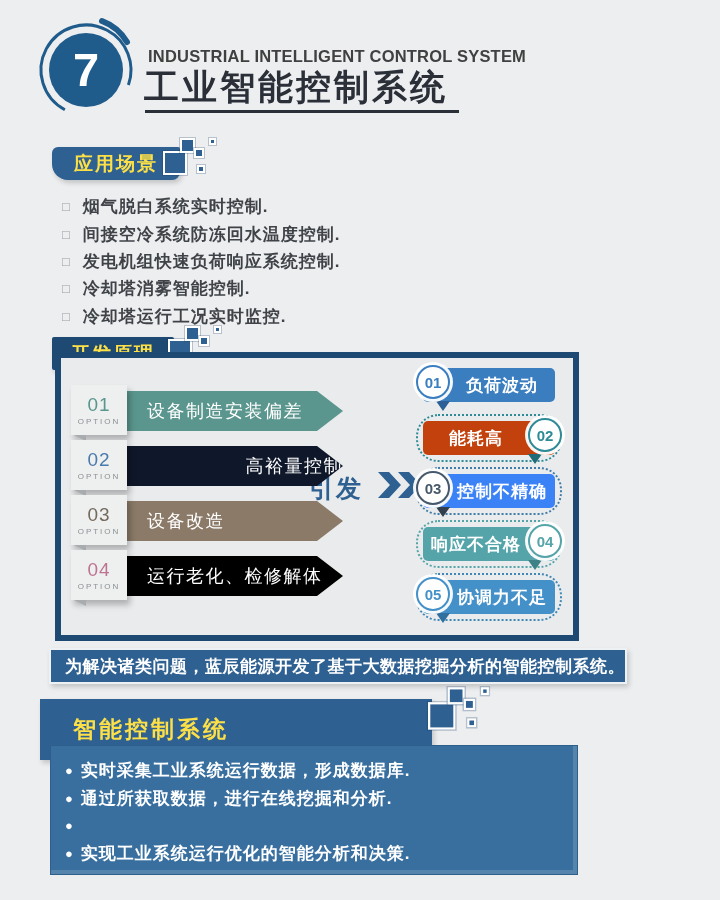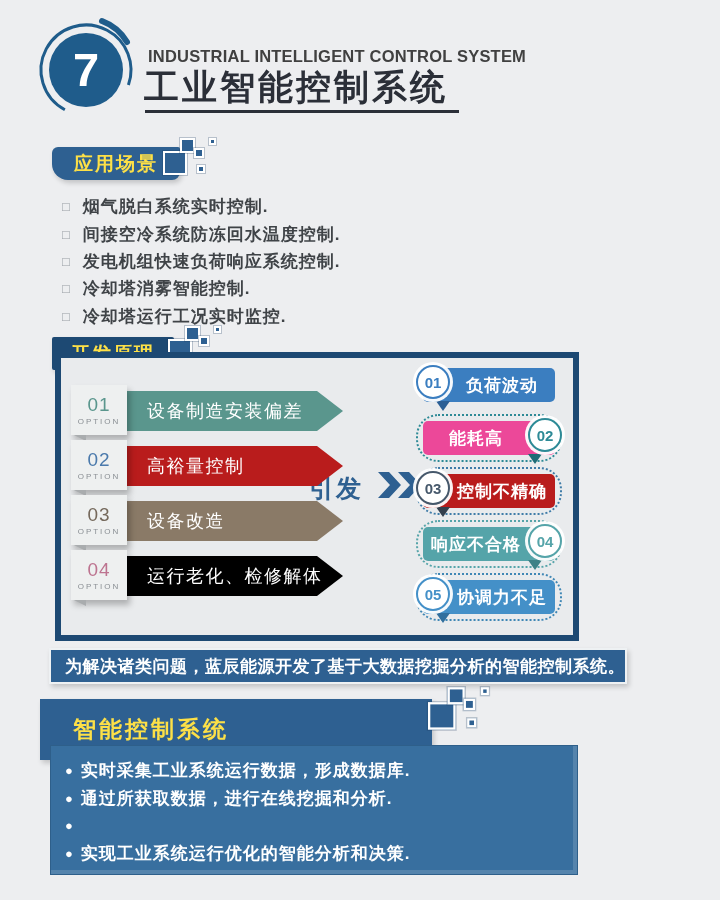--- a/index.html
+++ b/index.html
@@ -60,21 +60,21 @@
     border-left:12px solid transparent; border-top:6px solid #a9acae; }
   .tag .num { font-size:19px; letter-spacing:1px; line-height:19px; font-weight:500; }
   .tag .optlbl { font-size:8px; letter-spacing:2px; color:#8a8f94; margin-top:3px; }
   .arrow {
     position:absolute; left:40px; top:0; width:242px; height:40px;
     clip-path:polygon(0 0, calc(100% - 26px) 0, 100% 50%, calc(100% - 26px) 100%, 0 100%);
     color:#fff; font-size:18px; font-weight:400; line-height:40px; padding-left:46px;
     letter-spacing:1.5px; z-index:1; white-space:nowrap;
   }
   .o1 .arrow { background:#5a968d; } .o1 .num { color:#5a968d; }
-  .o2 .arrow { background:#b91c1c; } .o2 .num { color:#4b7aac; }
+  .o2 .arrow { background:#0f172a;text-align:right; } .o2 .num { color:#4b7aac; }
   .o3 .arrow { background:#8a7a67; } .o3 .num { color:#75695c; }
   .o4 .arrow { background:#000000; } .o4 .num { color:#bd7490; }
 
   .trigger { position:absolute; left:248px; top:114px; display:flex; align-items:flex-start; gap:14px; }
   .trigger .t-label { font-size:25px; font-weight:800; color:#2e6091; letter-spacing:2px; }
 
   .fx-col { position:absolute; left:362px; top:10px; width:132px; }
   .fx { position:relative; height:34px; margin-bottom:19px; }
   .fx-box {
     position:absolute; inset:0; border-radius:5px; display:flex; align-items:center; justify-content:center;
@@ -89,22 +89,22 @@
   }
   .fx.left  .badge { left:-7px; }
   .fx.right .badge { right:-7px; }
   .tail { position:absolute; bottom:-9px; width:0; height:0; z-index:2;
     border-left:7px solid transparent; border-right:7px solid transparent; border-top:10px solid #000; }
   .fx.left  .tail { left:13px; }
   .fx.right .tail { right:13px; }
   .dots { position:absolute; inset:-7px; border:2px dotted #777; border-radius:22px; z-index:0; }
 
   .e1 .fx-box { background:#3b7ec0; } .e1 .badge { border:2px solid #3b7ec0; color:#3b7ec0; } .e1 .tail { border-top-color:#2b5f95; }
-  .e2 .fx-box { background:#ec4899; } .e2 .badge { border:2px solid #2d8a96; color:#2d8a96; } .e2 .tail { border-top-color:#1f6c76; } .e2 .dots { border-color:#2d8a96; }
-  .e3 .fx-box { background:#b91c1c;font-family:Liberation Serif, serif; } .e3 .badge { border:2px solid #46586b; color:#46586b; } .e3 .tail { border-top-color:#333f4d; } .e3 .dots { border-color:#3f7ca8; }
+  .e2 .fx-box { background:#c2410c; } .e2 .badge { border:2px solid #2d8a96; color:#2d8a96; } .e2 .tail { border-top-color:#1f6c76; } .e2 .dots { border-color:#2d8a96; }
+  .e3 .fx-box { background:#3b82f6;font-family:Liberation Serif, serif; } .e3 .badge { border:2px solid #46586b; color:#46586b; } .e3 .tail { border-top-color:#333f4d; } .e3 .dots { border-color:#3f7ca8; }
   .e4 .fx-box { background:#55a4a9; } .e4 .badge { border:2px solid #55a4a9; color:#55a4a9; } .e4 .tail { border-top-color:#3d8186; } .e4 .dots { border-color:#55a4a9; }
   .e5 .fx-box { background:#4490c8; } .e5 .badge { border:2px solid #4490c8; color:#4490c8; } .e5 .tail { border-top-color:#316f9e; } .e5 .dots { border-color:#3f87b5; }
 
   
   .banner { position:absolute; left:42px; top:648px; width:537px; height:36px; display:flex; gap:7px; }
   .banner .notch { width:15px; height:36px; background:#2e6091; }
   .banner .bar {
     flex:1; background:#2e6091; border:2px solid #eef1f3; color:#fff;
     font-size:17px; font-weight:700; letter-spacing:.5px;
     display:flex; align-items:center; padding-left:14px; white-space:nowrap;

